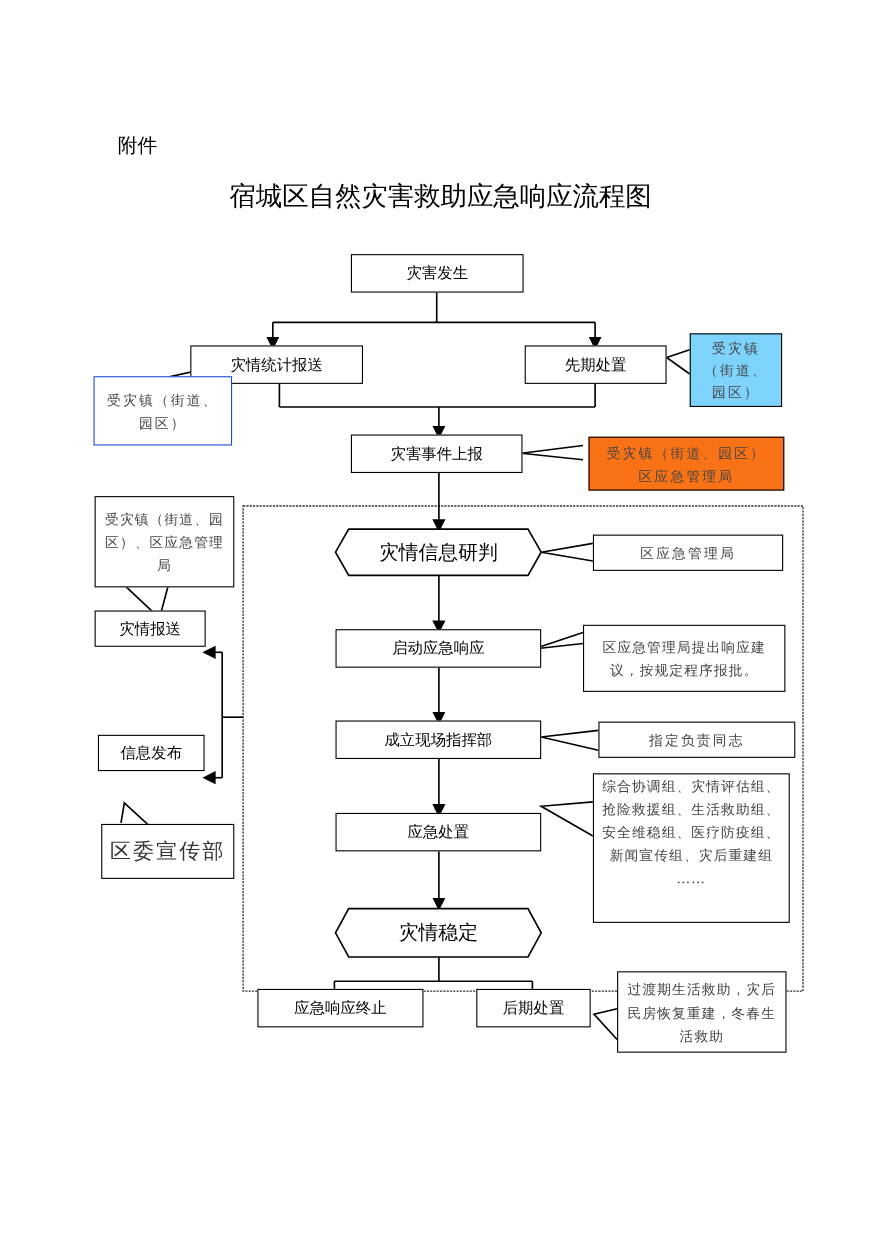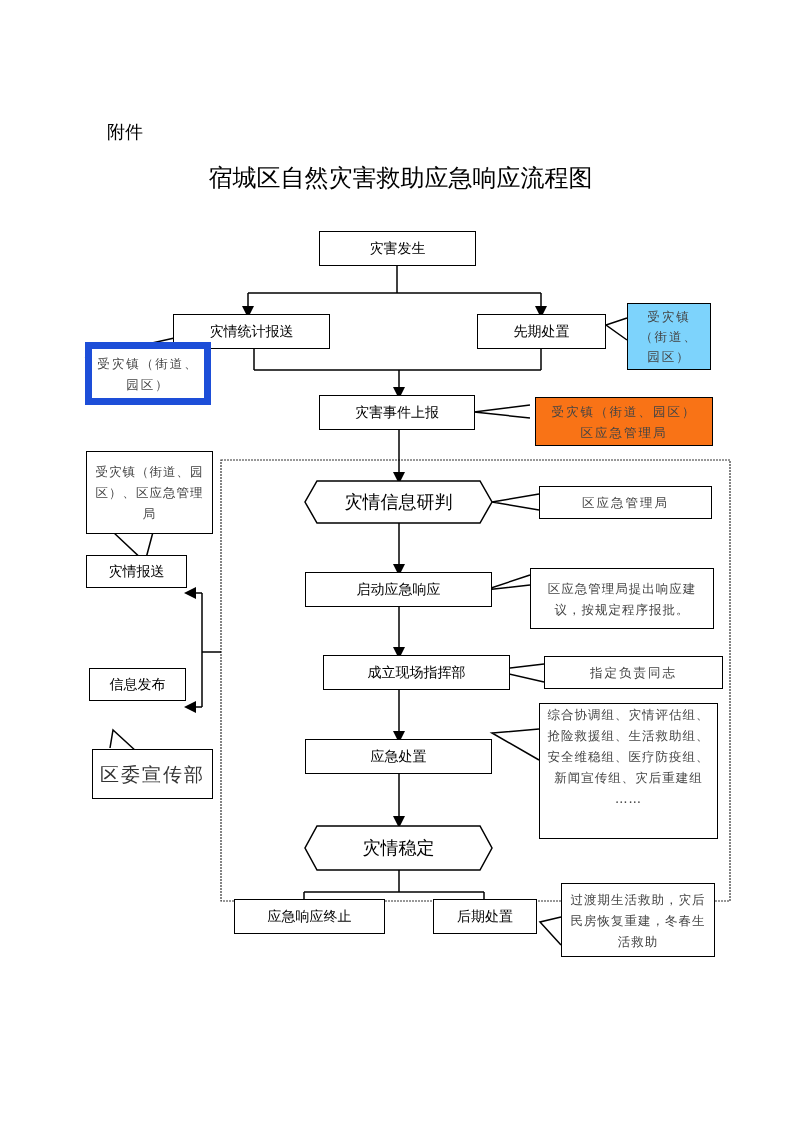--- a/index.html
+++ b/index.html
@@ -73,29 +73,29 @@
 
 <div class="abs attach">附件</div>
 <div class="abs title">宿城区自然灾害救助应急响应流程图</div>
 
 <div class="box" style="left:319px;top:231px;width:157px;height:35px;">灾害发生</div>
 <div class="box" style="left:173px;top:314px;width:157px;height:35px;">灾情统计报送</div>
 <div class="box" style="left:477px;top:314px;width:129px;height:35px;">先期处置</div>
 <div class="box" style="left:319px;top:395px;width:156px;height:35px;">灾害事件上报</div>
 <div class="hexlabel" style="left:305px;top:481px;width:187px;height:42px;">灾情信息研判</div>
 <div class="box" style="left:305px;top:572px;width:187px;height:35px;">启动应急响应</div>
-<div class="box" style="left:305px;top:655px;width:187px;height:35px;margin-left:18px;">成立现场指挥部</div>
+<div class="box" style="left:305px;top:655px;width:187px;height:35px;">成立现场指挥部</div>
 <div class="box" style="left:305px;top:739px;width:187px;height:35px;">应急处置</div>
 <div class="hexlabel" style="left:305px;top:826px;width:187px;height:44px;">灾情稳定</div>
 <div class="box" style="left:234px;top:899px;width:151px;height:35px;">应急响应终止</div>
 <div class="box" style="left:433px;top:899px;width:104px;height:35px;">后期处置</div>
 <div class="box" style="left:86px;top:555px;width:101px;height:33px;">灾情报送</div>
 <div class="box" style="left:89px;top:668px;width:97px;height:33px;">信息发布</div>
 
-<div class="note" style="left:85px;top:342px;width:126px;height:63px;border:7px solid #1d4ed8;background:#fff;flex-direction:column;">
+<div class="note" style="left:85px;top:342px;width:126px;height:63px;border:1px solid #1d4ed8;background:#fff;flex-direction:column;">
   <div>受灾镇（街道、</div>
   <div>园区）</div>
 </div>
 <div class="note" style="left:627px;top:303px;width:84px;height:67px;border:1px solid #000;background:#7dd3fc;flex-direction:column;line-height:20px;">
   <div>受灾镇</div>
   <div>（街道、</div>
   <div>园区）</div>
 </div>
 <div class="note" style="left:535px;top:397px;width:178px;height:49px;border:1px solid #000;background:#f97316;flex-direction:column;">
   <div>受灾镇（街道、园区）</div>

